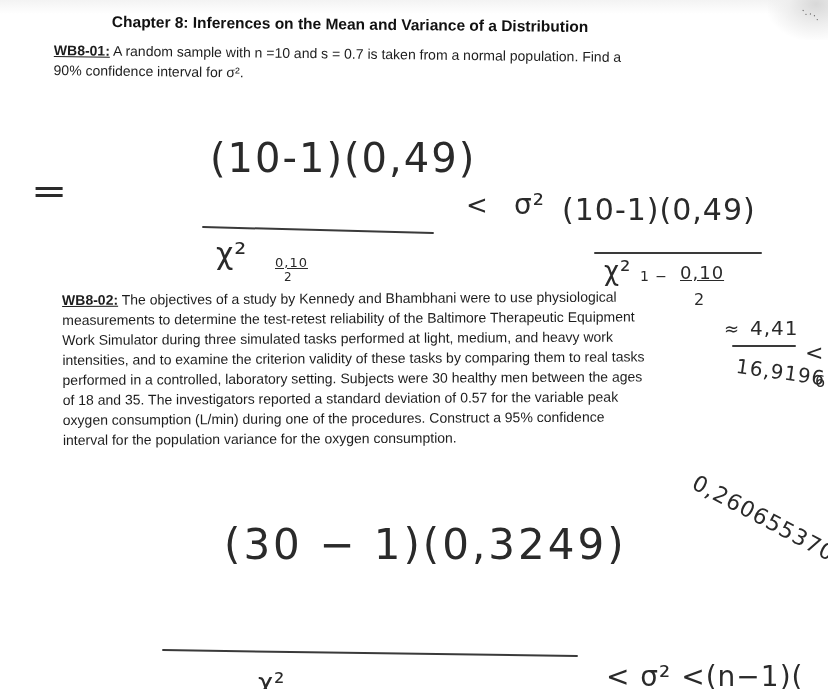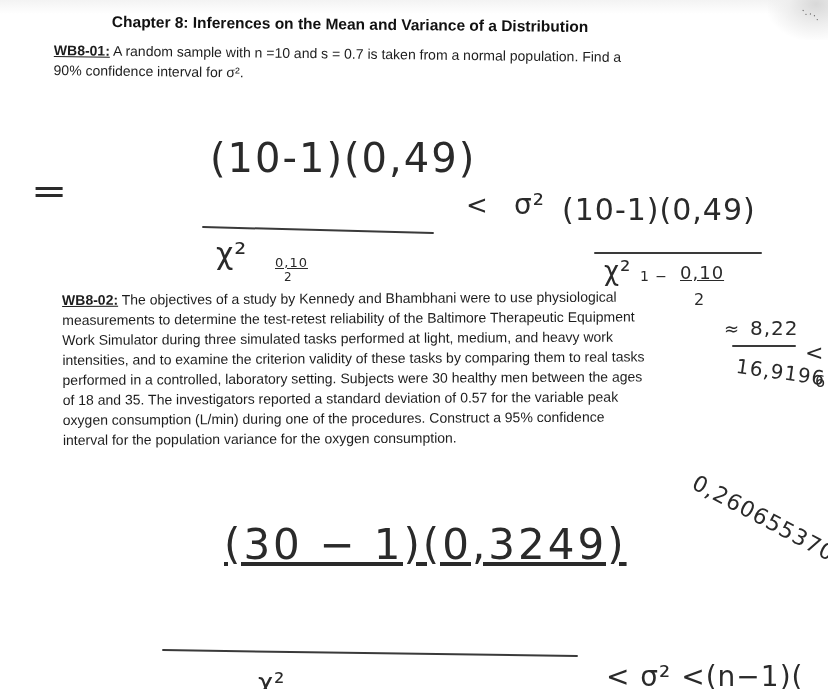--- a/index.html
+++ b/index.html
@@ -67,25 +67,25 @@
     <div>Work Simulator during three simulated tasks performed at light, medium, and heavy work</div>
     <div>intensities, and to examine the criterion validity of these tasks by comparing them to real tasks</div>
     <div>performed in a controlled, laboratory setting.  Subjects were 30 healthy men between the ages</div>
     <div>of 18 and 35.  The investigators reported a standard deviation of 0.57 for the variable peak</div>
     <div>oxygen consumption (L/min) during one of the procedures.  Construct a 95% confidence</div>
     <div>interval for the population variance for the oxygen consumption.</div>
   </div>
 
   <div class="hw" style="left:694px;top:290px;font-size:16px;">2</div>
   <div class="hw" style="left:724px;top:318px;font-size:18px;">≈</div>
-  <div class="hw" style="left:750px;top:316px;font-size:20px;">8,22</div>
+  <div class="hw" style="left:750px;top:316px;font-size:20px;">4,41</div>
   <div class="hw-line" style="left:732px;top:345px;width:64px;height:1.5px;"></div>
   <div class="hw" style="left:738px;top:354px;font-size:20px;transform:rotate(8deg);transform-origin:left top;">16,9196</div>
   <div class="hw" style="left:805px;top:340px;font-size:22px;">&lt;</div>
   <div class="hw" style="left:815px;top:372px;font-size:16px;">6</div>
 
   <div class="hw" style="left:700px;top:470px;font-size:22px;transform:rotate(28deg);transform-origin:left top;">0,2606553703</div>
 
-  <div class="hw" style="left:224px;top:520px;font-size:42px;letter-spacing:3px;text-decoration:underline;">(30 − 1)(0,3249)</div>
+  <div class="hw" style="left:224px;top:520px;font-size:42px;letter-spacing:3px;">(30 − 1)(0,3249)</div>
   <div class="hw-line" style="left:162px;top:652px;width:416px;transform:rotate(0.8deg);"></div>
   <div class="hw" style="left:258px;top:668px;font-size:26px;">χ²</div>
   <div class="hw" style="left:606px;top:660px;font-size:28px;">&lt; σ² &lt;(n−1)(</div>
 </div>
 
 </body></html>

